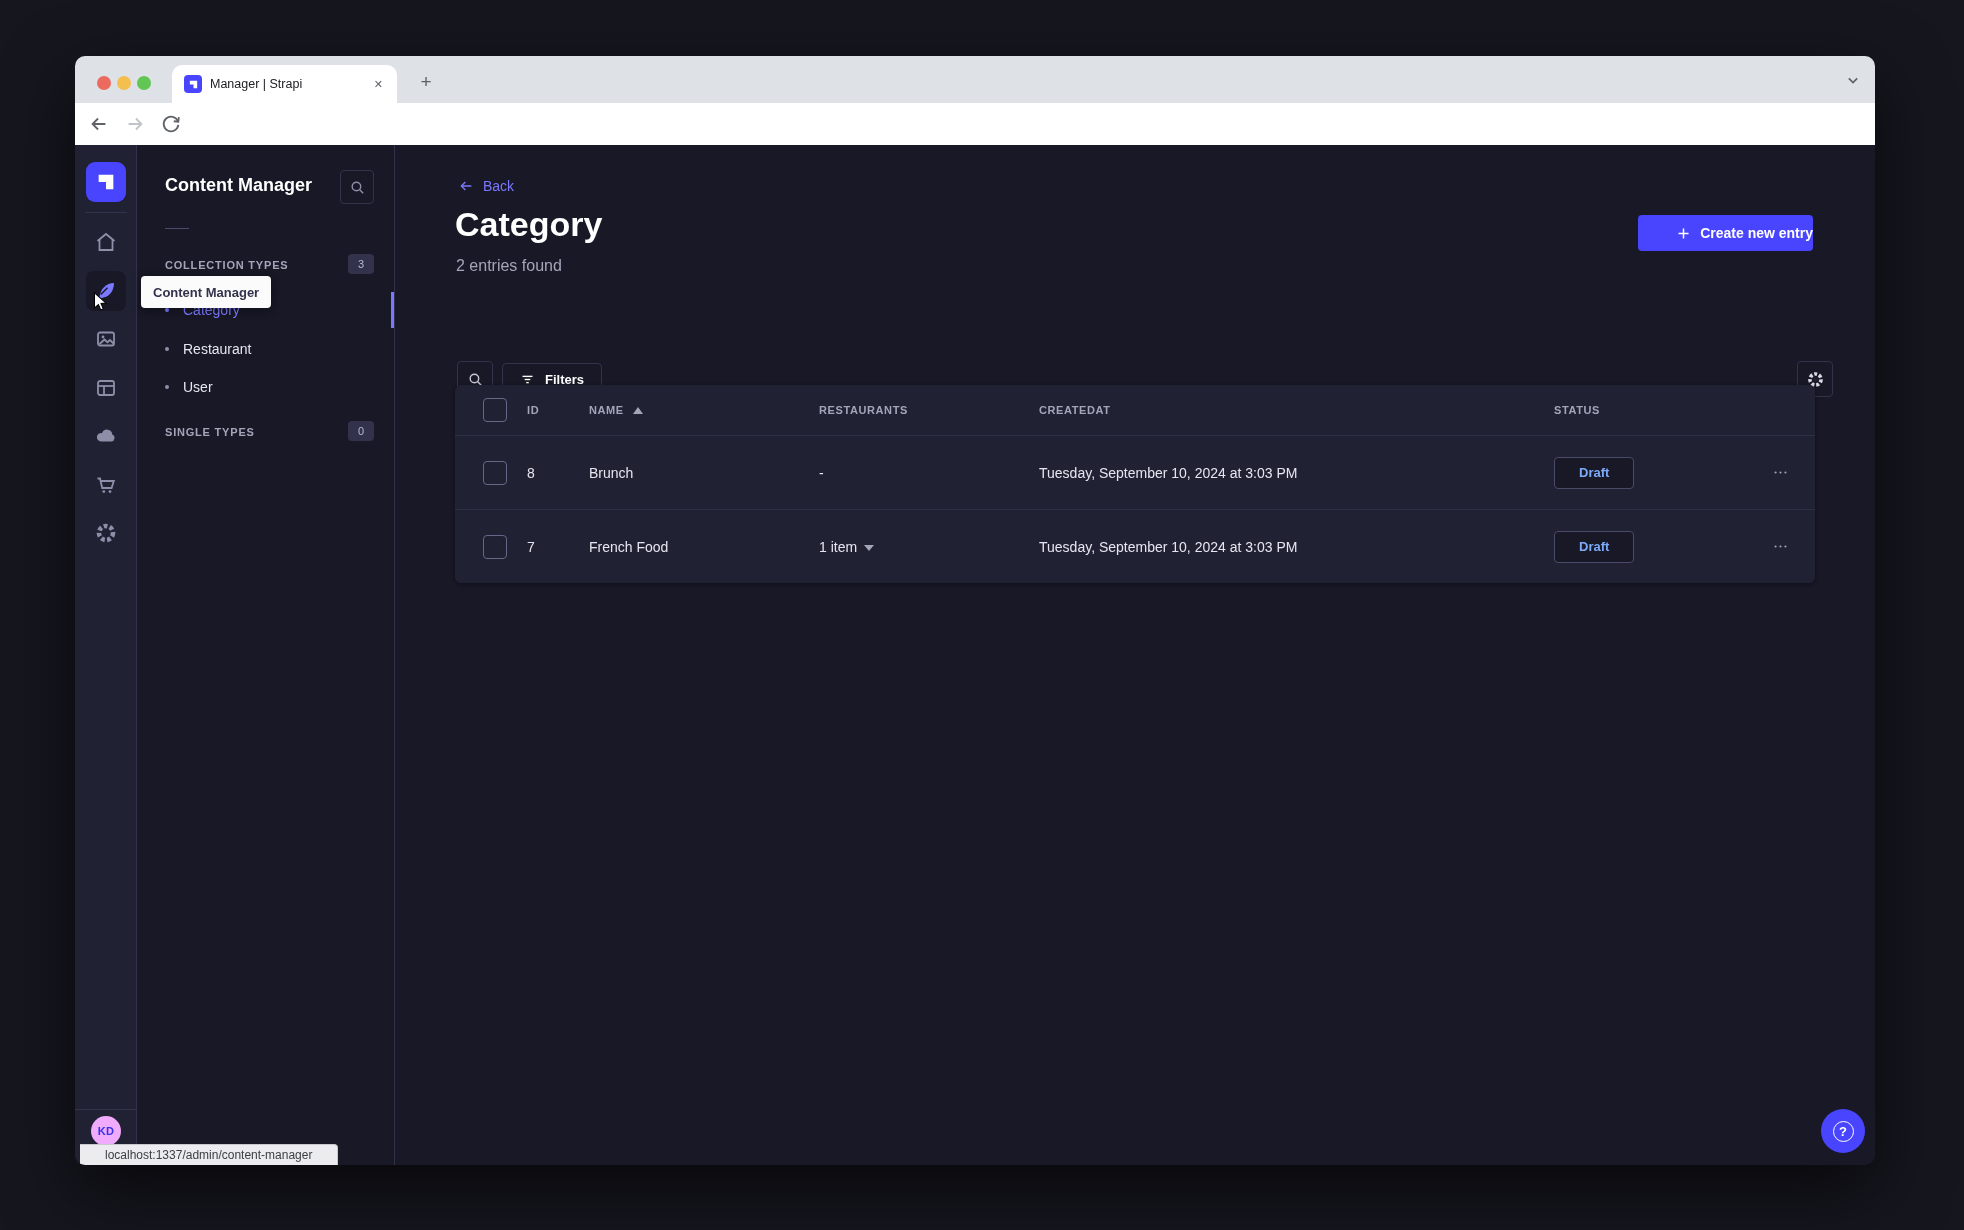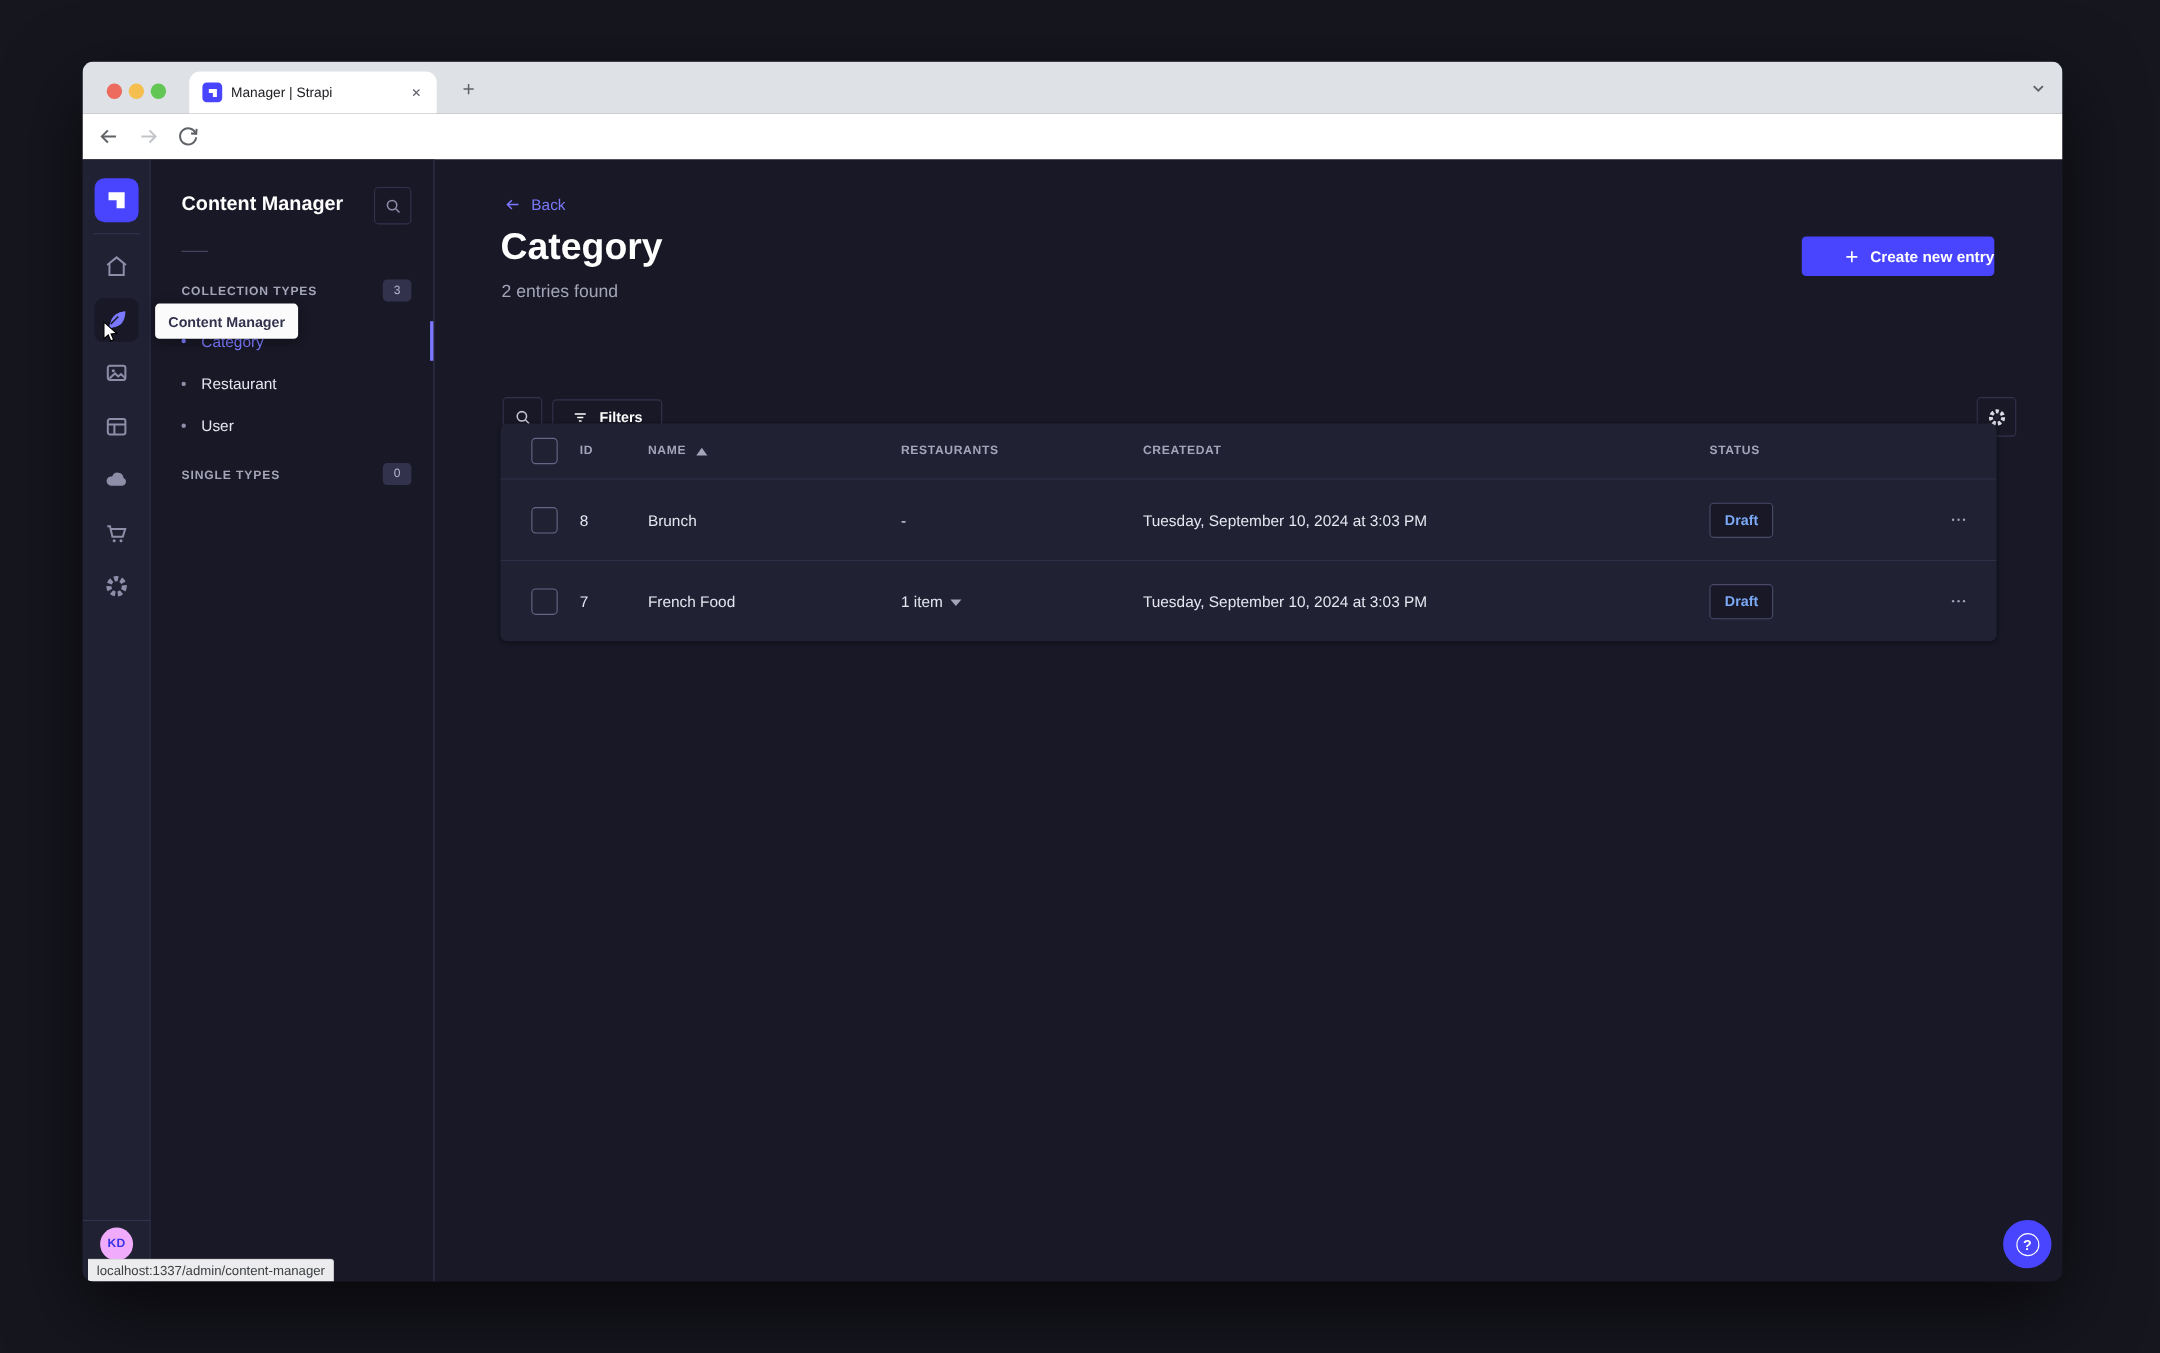--- a/index.html
+++ b/index.html
@@ -87,27 +87,27 @@
     position:absolute;left:60px;top:240px;width:1360px;background:#212134;border-radius:6px;
     box-shadow:0 1px 4px rgba(3,3,5,.35);
   }
   .trow{display:grid;grid-template-columns:72px 62px 230px 220px 515px 1fr 70px;align-items:center;height:73px;border-top:1px solid #2e2e46;}
   .trow.thead{height:50px;border-top:none;}
   .th{font-size:11px;font-weight:bold;color:#a5a5ba;letter-spacing:.6px;display:flex;align-items:center;gap:9px;}
   .td{font-size:14px;color:#e6e6f0;display:flex;align-items:center;gap:7px;}
   .checkbox{width:24px;height:24px;border:1px solid #666687;border-radius:4px;box-sizing:border-box;margin-left:28px;background:transparent;}
   .sort-asc{width:0;height:0;border-left:5.5px solid transparent;border-right:5.5px solid transparent;border-bottom:7px solid #a5a5ba;}
   .chev-down{width:0;height:0;border-left:5px solid transparent;border-right:5px solid transparent;border-top:6px solid #a5a5ba;margin-top:2px;}
-  .status-badge{display:inline-flex;align-items:center;justify-content:center;height:30px;padding:0 13px;border:1px solid #4a4a6a;border-radius:4px;background:#181826;color:#7caaf9;font-size:13px;font-weight:600;}
+  .status-badge{display:inline-flex;align-items:center;justify-content:center;height:30px;padding:0 24px;border:1px solid #4a4a6a;border-radius:4px;background:#181826;color:#7caaf9;font-size:13px;font-weight:600;}
   .row-dots{color:#a5a5ba;display:flex;justify-content:center;width:100%;}
   .help-fab{position:absolute;left:1746px;top:964px;width:44px;height:44px;border-radius:50%;background:#4945ff;display:flex;align-items:center;justify-content:center;}
   .help-q{width:21px;height:21px;border:1.8px solid #fff;border-radius:50%;color:#fff;font-size:13px;font-weight:bold;display:flex;align-items:center;justify-content:center;box-sizing:border-box;}
   .statusbar{
     position:absolute;left:5px;bottom:0;height:20px;background:#ececee;border:1px solid #c8c8cc;border-bottom:none;border-left:none;
-    border-radius:0 4px 0 0;padding:0 8px;display:flex;align-items:center;font-size:12px;color:#3c4043;z-index:50;
+    border-radius:0 4px 0 0;padding:0 25px;display:flex;align-items:center;font-size:12px;color:#3c4043;z-index:50;
   }
   svg{display:block;}
 </style>
 </head>
 <body>
 
 <div class="window">
 
   <div class="tabstrip">
     <div class="lights">

